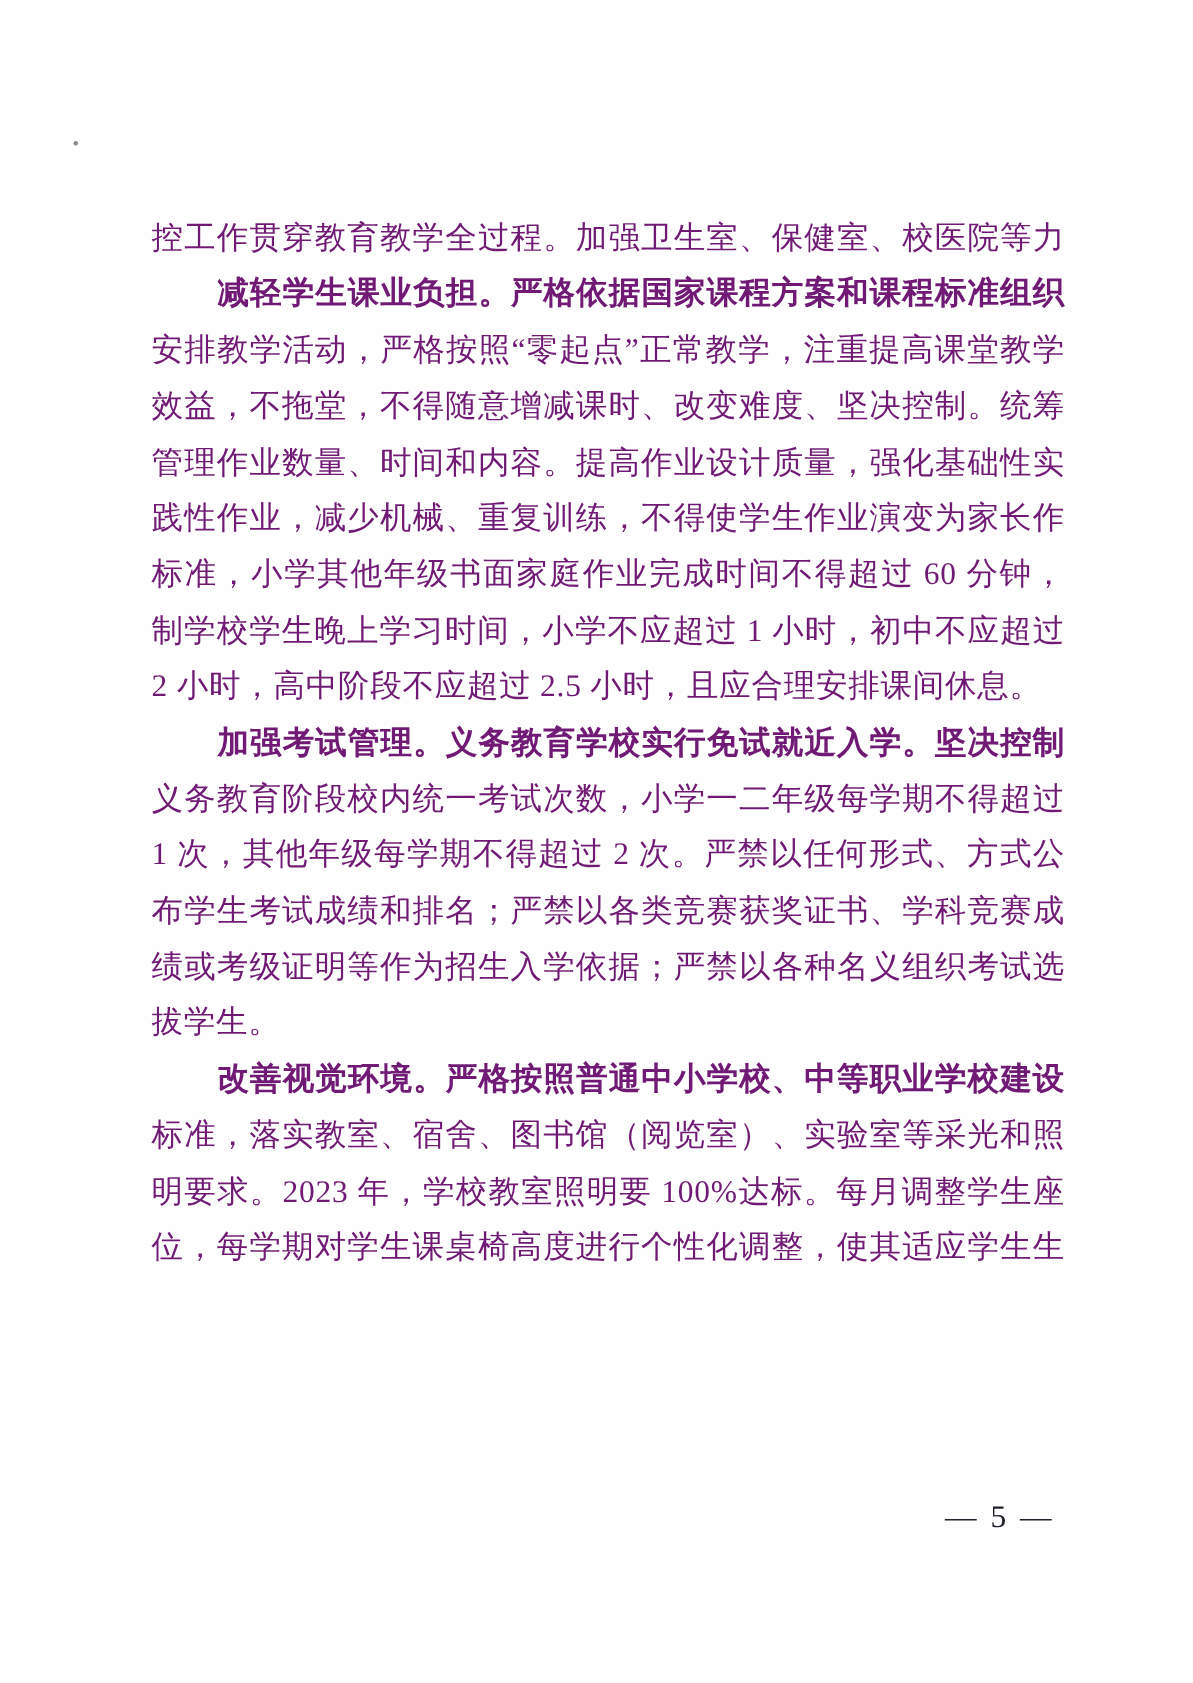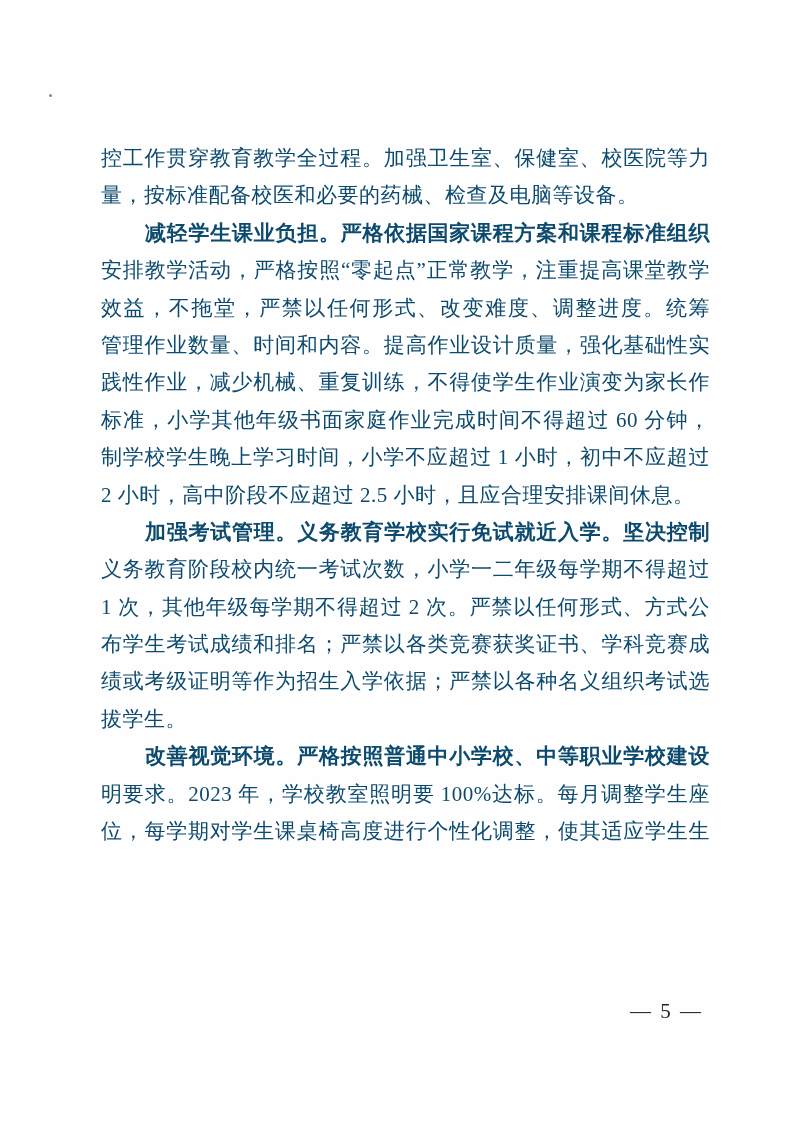--- a/index.html
+++ b/index.html
@@ -32,21 +32,21 @@
   }
   .line {
     font-size: 21px;
     line-height: 37.4px;
     height: 37.4px;
     letter-spacing: 0.5px;
     text-align: justify;
     text-align-last: justify;
     text-justify: inter-character;
     white-space: nowrap;
-    color: #0c4a6e;
+    color: #701a75;
   }
   .line.indent {
     padding-left: 44px;
     font-weight: bold;
   }
   .line.para-end {
     text-align-last: left;
   }
   .page-number {
     position: absolute;
@@ -58,33 +58,33 @@
     font-family: "Liberation Serif", "DejaVu Serif", serif;
   }
 </style>
 </head>
 <body>
 
 <div class="page">
   <div class="scan-speck"></div>
   <div class="text-block" id="lines-container">
       <div class="line">控工作贯穿教育教学全过程。加强卫生室、保健室、校医院等力</div>
-      <div class="line para-end">量，按标准配备校医和必要的药械、检查及电脑等设备。</div>
       <div class="line indent">减轻学生课业负担。严格依据国家课程方案和课程标准组织</div>
       <div class="line">安排教学活动，严格按照“零起点”正常教学，注重提高课堂教学</div>
-      <div class="line">效益，不拖堂，严禁以任何形式、改变难度、调整进度。统筹</div>
+      <div class="line">效益，不拖堂，不得随意增减课时、改变难度、坚决控制。统筹</div>
       <div class="line">管理作业数量、时间和内容。提高作业设计质量，强化基础性实</div>
       <div class="line">践性作业，减少机械、重复训练，不得使学生作业演变为家长作</div>
       <div class="line">标准，小学其他年级书面家庭作业完成时间不得超过 60 分钟，</div>
       <div class="line">制学校学生晚上学习时间，小学不应超过 1 小时，初中不应超过</div>
       <div class="line para-end">2 小时，高中阶段不应超过 2.5 小时，且应合理安排课间休息。</div>
       <div class="line indent">加强考试管理。义务教育学校实行免试就近入学。坚决控制</div>
       <div class="line">义务教育阶段校内统一考试次数，小学一二年级每学期不得超过</div>
       <div class="line">1 次，其他年级每学期不得超过 2 次。严禁以任何形式、方式公</div>
       <div class="line">布学生考试成绩和排名；严禁以各类竞赛获奖证书、学科竞赛成</div>
       <div class="line">绩或考级证明等作为招生入学依据；严禁以各种名义组织考试选</div>
       <div class="line para-end">拔学生。</div>
       <div class="line indent">改善视觉环境。严格按照普通中小学校、中等职业学校建设</div>
+      <div class="line">标准，落实教室、宿舍、图书馆（阅览室）、实验室等采光和照</div>
       <div class="line">明要求。2023 年，学校教室照明要 100%达标。每月调整学生座</div>
       <div class="line">位，每学期对学生课桌椅高度进行个性化调整，使其适应学生生</div>
     </div>
   <div class="page-number">— 5 —</div>
 </div>
 
 </body></html>

